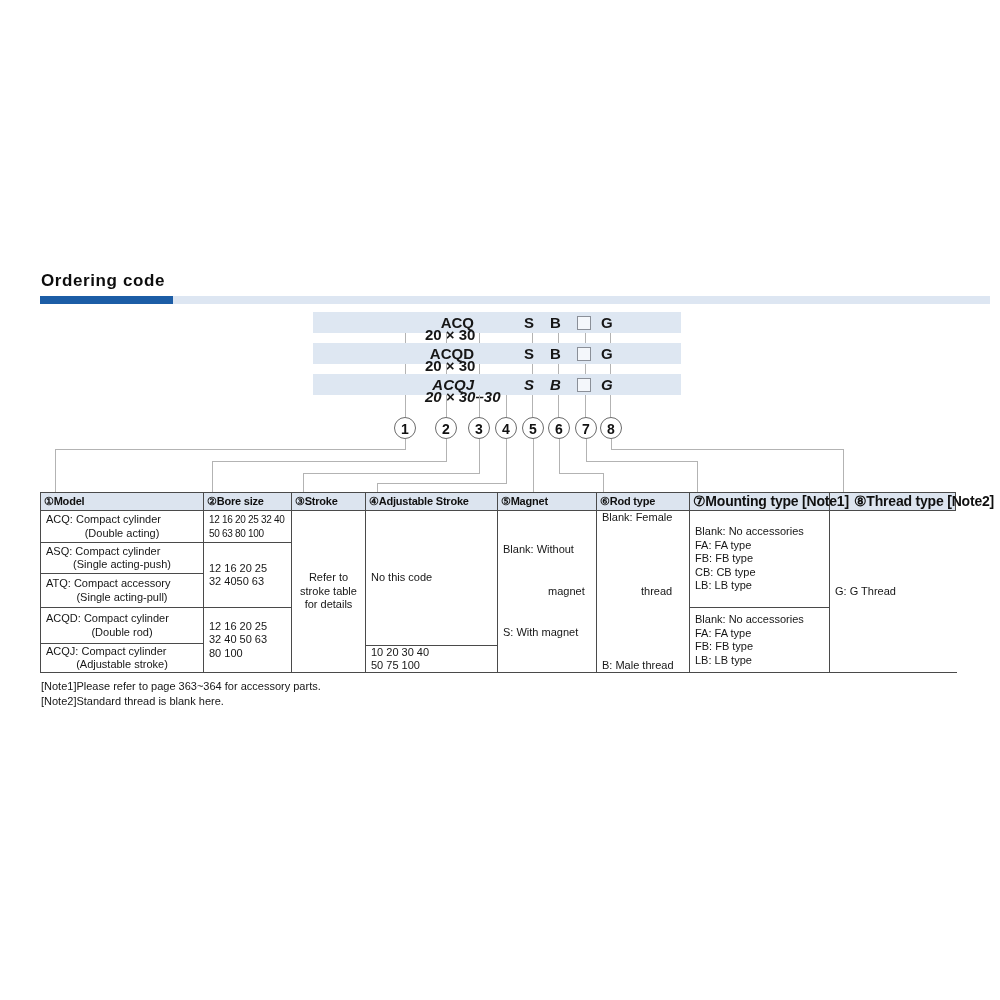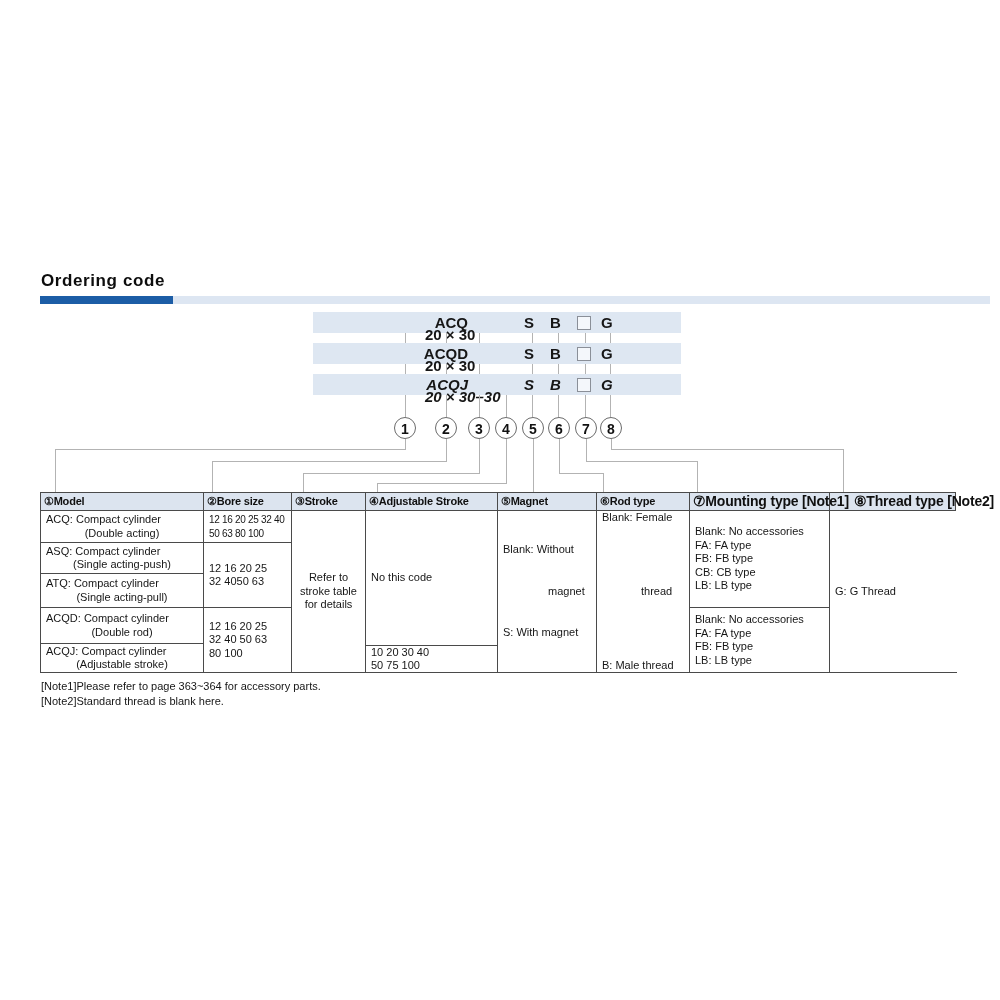--- a/index.html
+++ b/index.html
@@ -6,21 +6,21 @@
   body{font-family:"Liberation Sans", sans-serif;background:#fff;}
   #page{position:relative;width:1000px;height:1000px;background:#ffffff;overflow:hidden;}
   .abs{position:absolute;}
   
   .title{position:absolute;left:41px;top:271px;font-size:17px;font-weight:bold;color:#0d0d0d;letter-spacing:.6px;}
   .bar-dark{position:absolute;left:40px;top:296px;width:133px;height:8px;background:#1c5da6;}
   .bar-light{position:absolute;left:173px;top:296px;width:817px;height:8px;background:#dde6f2;}
   
   .code-row{position:absolute;left:313px;width:368px;height:21px;background:#dee7f2;}
   .code-row span{position:absolute;top:2px;font-size:15px;font-weight:bold;color:#161616;white-space:nowrap;}
-  .cr-model{left:2px;width:120px;text-align:right;padding-left:33px;}
+  .cr-model{left:8px;width:120px;text-align:right;padding-left:33px;}
   .cr-size{left:112px;margin-top:12px;}
   .cr-s{left:211px;}
   .cr-b{left:237px;}
   .cr-g{left:288px;}
   .cr-box{position:absolute;left:264px;top:4px;width:12px;height:12px;border:1px solid #8a8f98;background:#f4f7fb;}
   
   .cl{position:absolute;background:#b3b3b3;}
   .tl{position:absolute;background:#4a4a4a;}
   
   .circle{position:absolute;top:417px;width:22px;height:22px;border:1px solid #6b6b6b;border-radius:50%;background:#fff;
@@ -170,21 +170,21 @@
 
   <div class="cell" style="left:41px;top:511px;width:162px;height:31px;">
     <div>ACQ: Compact cylinder</div>
     <div class="ctr">(Double acting)</div>
   </div>
   <div class="cell" style="left:41px;top:543px;width:162px;height:30px;">
     <div>ASQ: Compact cylinder</div>
     <div class="ctr">(Single acting-push)</div>
   </div>
   <div class="cell" style="left:41px;top:574px;width:162px;height:33px;">
-    <div>ATQ: Compact cylinder</div>
+    <div>ATQ: Compact accessory</div>
     <div class="ctr">(Single acting-pull)</div>
   </div>
   <div class="cell" style="left:41px;top:608px;width:162px;height:35px;">
     <div>ACQD: Compact cylinder</div>
     <div class="ctr">(Double rod)</div>
   </div>
   <div class="cell" style="left:41px;top:644px;width:162px;height:28px;">
     <div>ACQJ: Compact cylinder</div>
     <div class="ctr">(Adjustable stroke)</div>
   </div>

